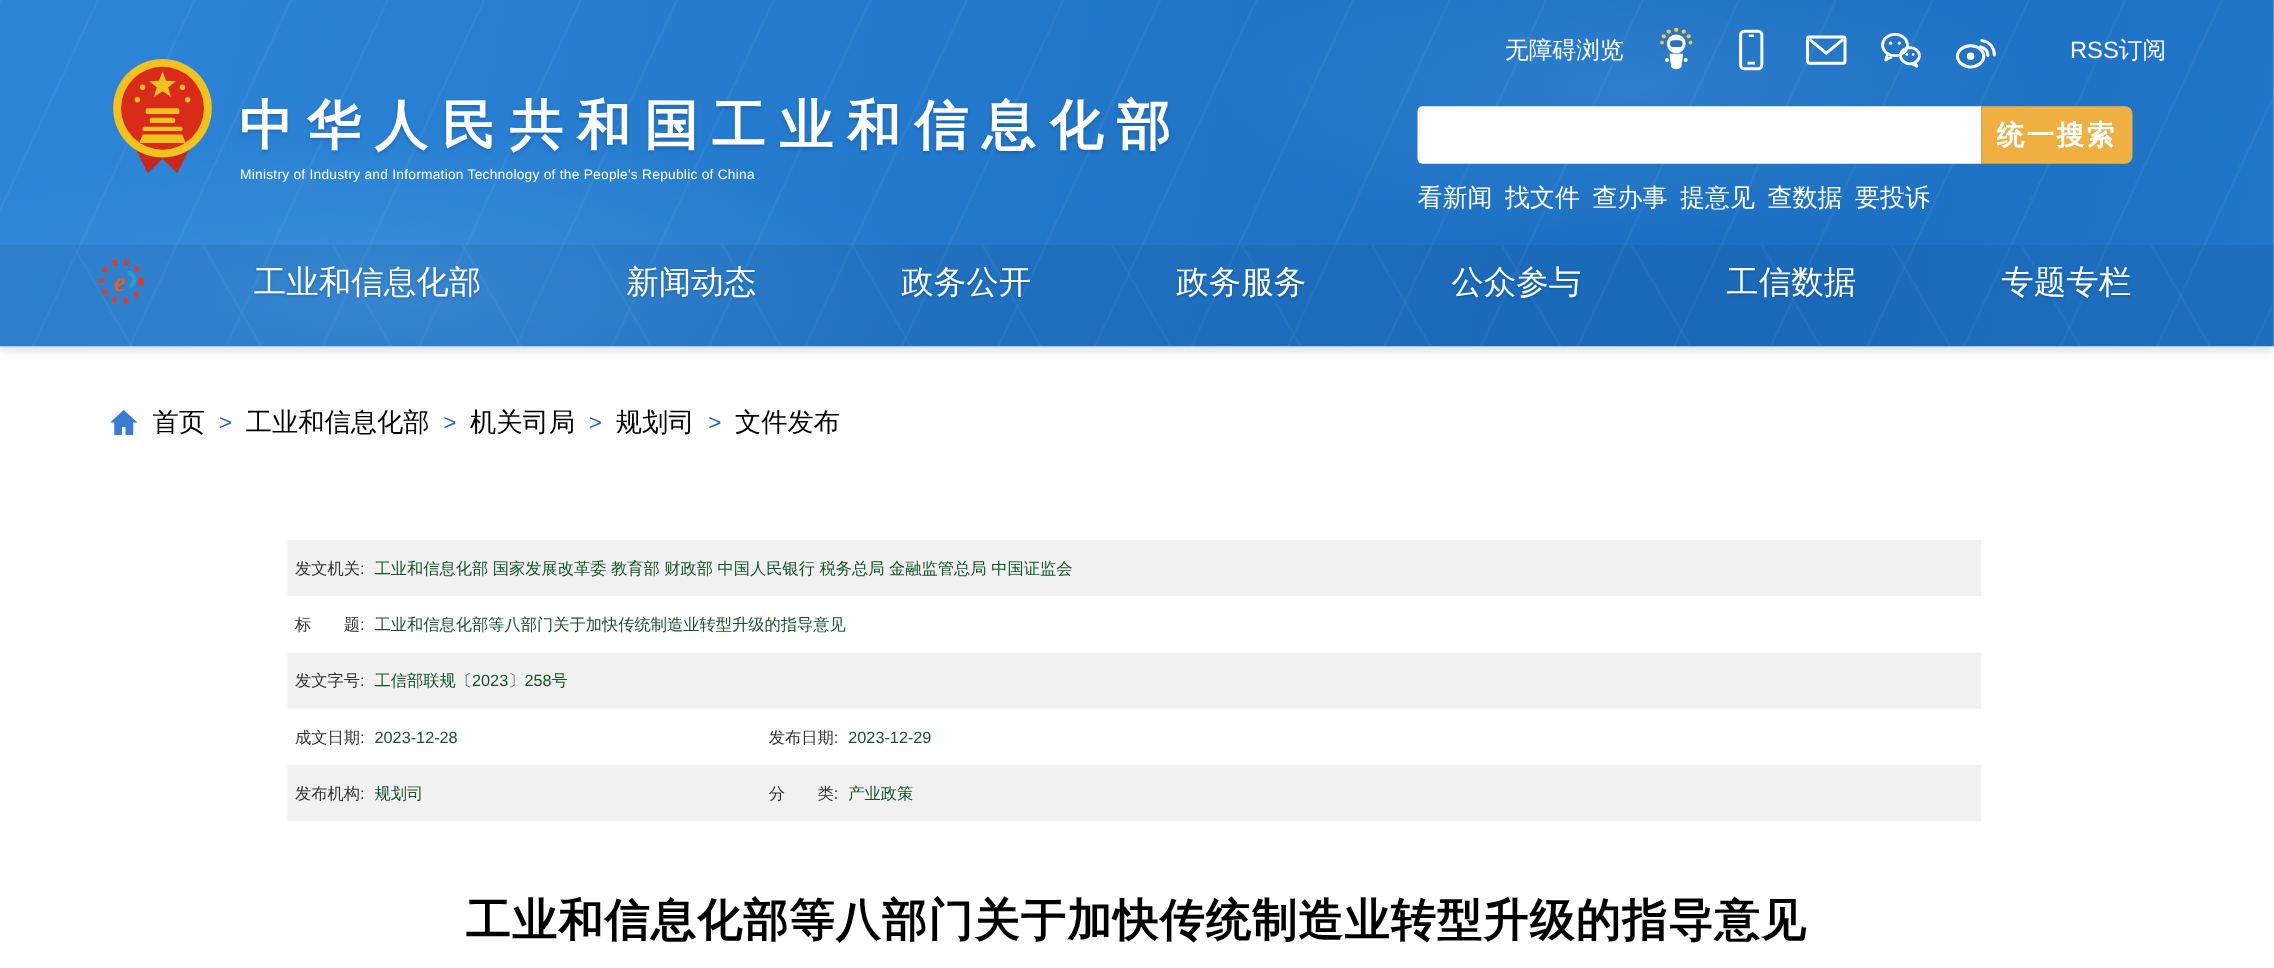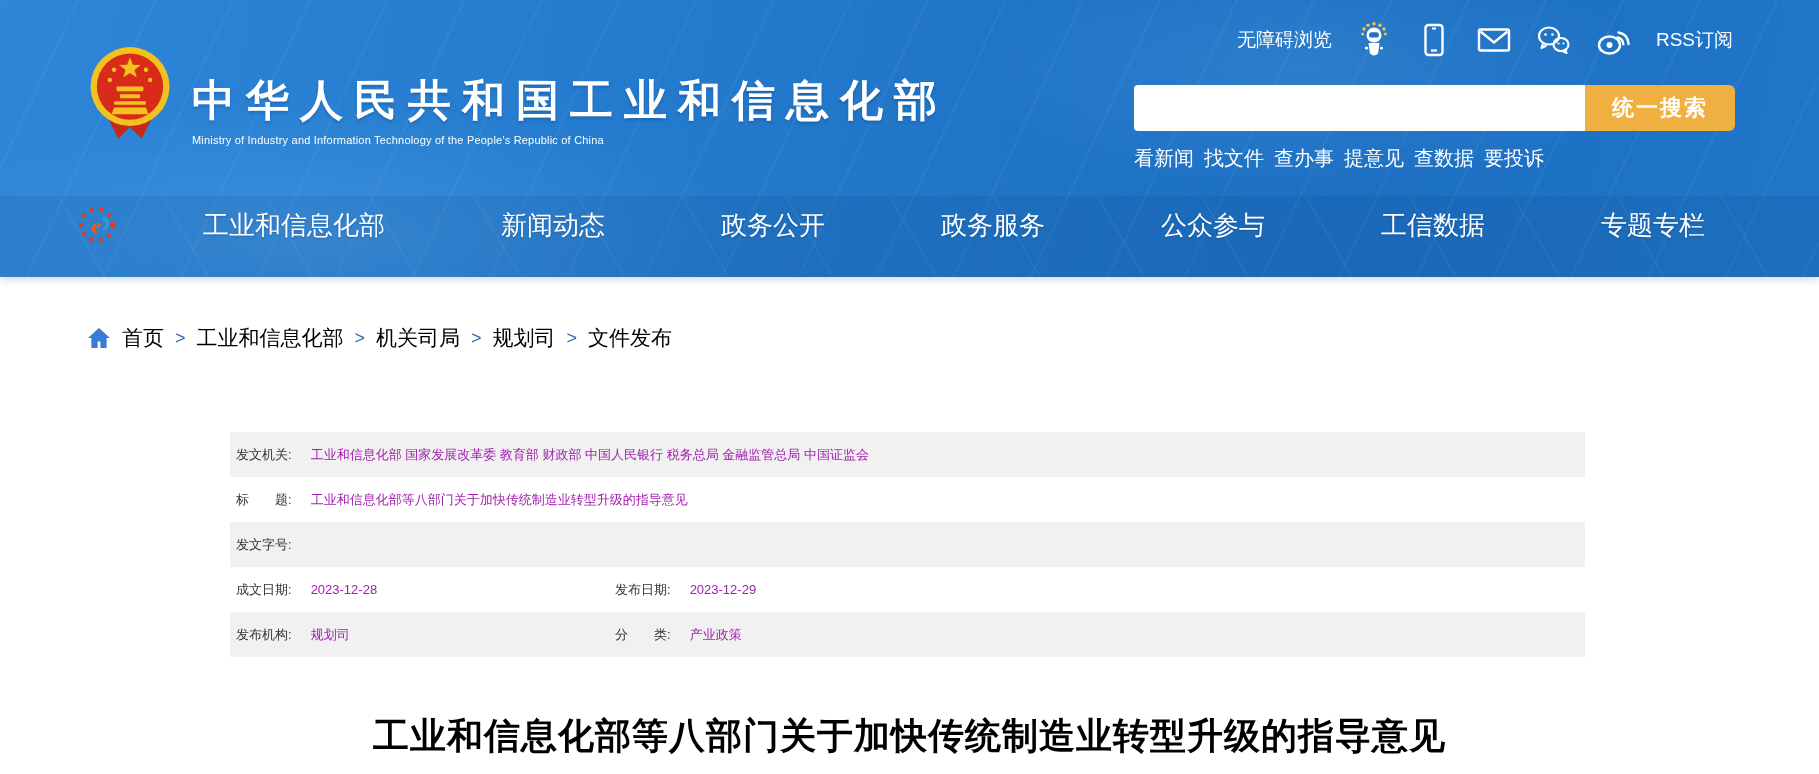--- a/index.html
+++ b/index.html
@@ -25,40 +25,40 @@
     background:rgba(10,48,96,.10);
     background-image:repeating-linear-gradient(60deg, rgba(160,215,255,.06) 0 2px, rgba(0,0,0,0) 2px 90px);
   }
 
   
   .topbar {
     position:absolute; top:20px; right:86px; height:40px;
     display:flex; align-items:center; gap:24px;
     color:#fff; font-size:19px; z-index:3;
   }
-  .topbar a { color:#fff; text-decoration:none; cursor:pointer; }
+  .topbar a { color:#fff; text-decoration:none; cursor:pointer;margin-left:33px; }
   .tb-icon { display:inline-flex; align-items:center; justify-content:center; width:36px; height:36px; cursor:pointer; }
 
   
   .brand { position:absolute; left:88px; top:44px; display:flex; align-items:flex-end; z-index:3; }
   .emblem { width:84px; height:102px; }
   .titles { margin-left:20px; color:#fff; }
   .title-cn { font-size:43px; font-weight:bold; letter-spacing:11px; line-height:1.1; margin-top:10px;
               text-shadow:0 2px 3px rgba(0,40,90,.25); white-space:nowrap; }
   .title-en { font-size:11px; margin-top:10px; letter-spacing:.2px; white-space:nowrap; }
 
   
   .search-area { position:absolute; left:1134px; top:85px; width:601px; z-index:3; }
   .search-row { display:flex; height:46px; }
   .search-input {
     width:451px; height:46px; border:none; outline:none; background:#fff;
     border-radius:4px 0 0 4px; font-size:20px; padding:0 14px; color:#333;
   }
   .search-btn {
-    width:150px; height:46px; border:none; cursor:pointer;
+    width:121px; height:46px; border:none; cursor:pointer;
     background:#EFAF41; color:#fff; font-size:22px; font-weight:bold;
     border-radius:0 6px 6px 0; letter-spacing:2px;
     font-family:"Liberation Sans","DejaVu Sans",sans-serif;
   }
   .quick-links { display:flex; gap:10px; margin-top:14px; }
   .quick-links a { color:#fff; font-size:20px; text-decoration:none; cursor:pointer; white-space:nowrap; }
 
   
   .nav-logo { position:absolute; left:78px; top:206px; width:38px; height:38px; z-index:3; cursor:pointer; }
   .nav-items {
@@ -75,21 +75,21 @@
   }
   .breadcrumb a { color:#000000; text-decoration:none; cursor:pointer; white-space:nowrap; }
   .crumb-sep { color:#2a66b0; font-size:18px; }
   .home-icon { width:24px; height:22px; display:inline-flex; }
 
   
   .doc-info { position:absolute; left:230px; top:432px; width:1355px; }
   .di-row { height:45px; display:flex; align-items:center; font-size:13px; color:#333; padding-left:6px; background:#fff; }
   .di-row.gray { background:#F1F1F1; }
   .lbl { white-space:pre; color:#333; }
-  .val { margin-left:19px; white-space:nowrap; color:#a21caf; }
+  .val { margin-left:8px; white-space:nowrap; color:#14532d; }
   .pair { display:flex; align-items:center; }
   .pair-first { width:379px; flex:none; }
 
   
   .article-title {
     position:absolute; left:0; top:712px; width:1819px; text-align:center;
     font-size:36px; font-weight:bold; color:#000; letter-spacing:1px;
   }
 </style>
 </head>
@@ -233,20 +233,21 @@
     <div class="di-row gray">
       <span class="lbl">发文机关:</span>
       <span class="val">工业和信息化部 国家发展改革委 教育部 财政部 中国人民银行 税务总局 金融监管总局 中国证监会</span>
     </div>
     <div class="di-row">
       <span class="lbl">标　　题:</span>
       <span class="val">工业和信息化部等八部门关于加快传统制造业转型升级的指导意见</span>
     </div>
     <div class="di-row gray">
       <span class="lbl">发文字号:</span>
+      <span class="val">工信部联规〔2023〕258号</span>
     </div>
     <div class="di-row">
       <div class="pair pair-first">
         <span class="lbl">成文日期:</span>
         <span class="val">2023-12-28</span>
       </div>
       <div class="pair">
         <span class="lbl">发布日期:</span>
         <span class="val">2023-12-29</span>
       </div>

